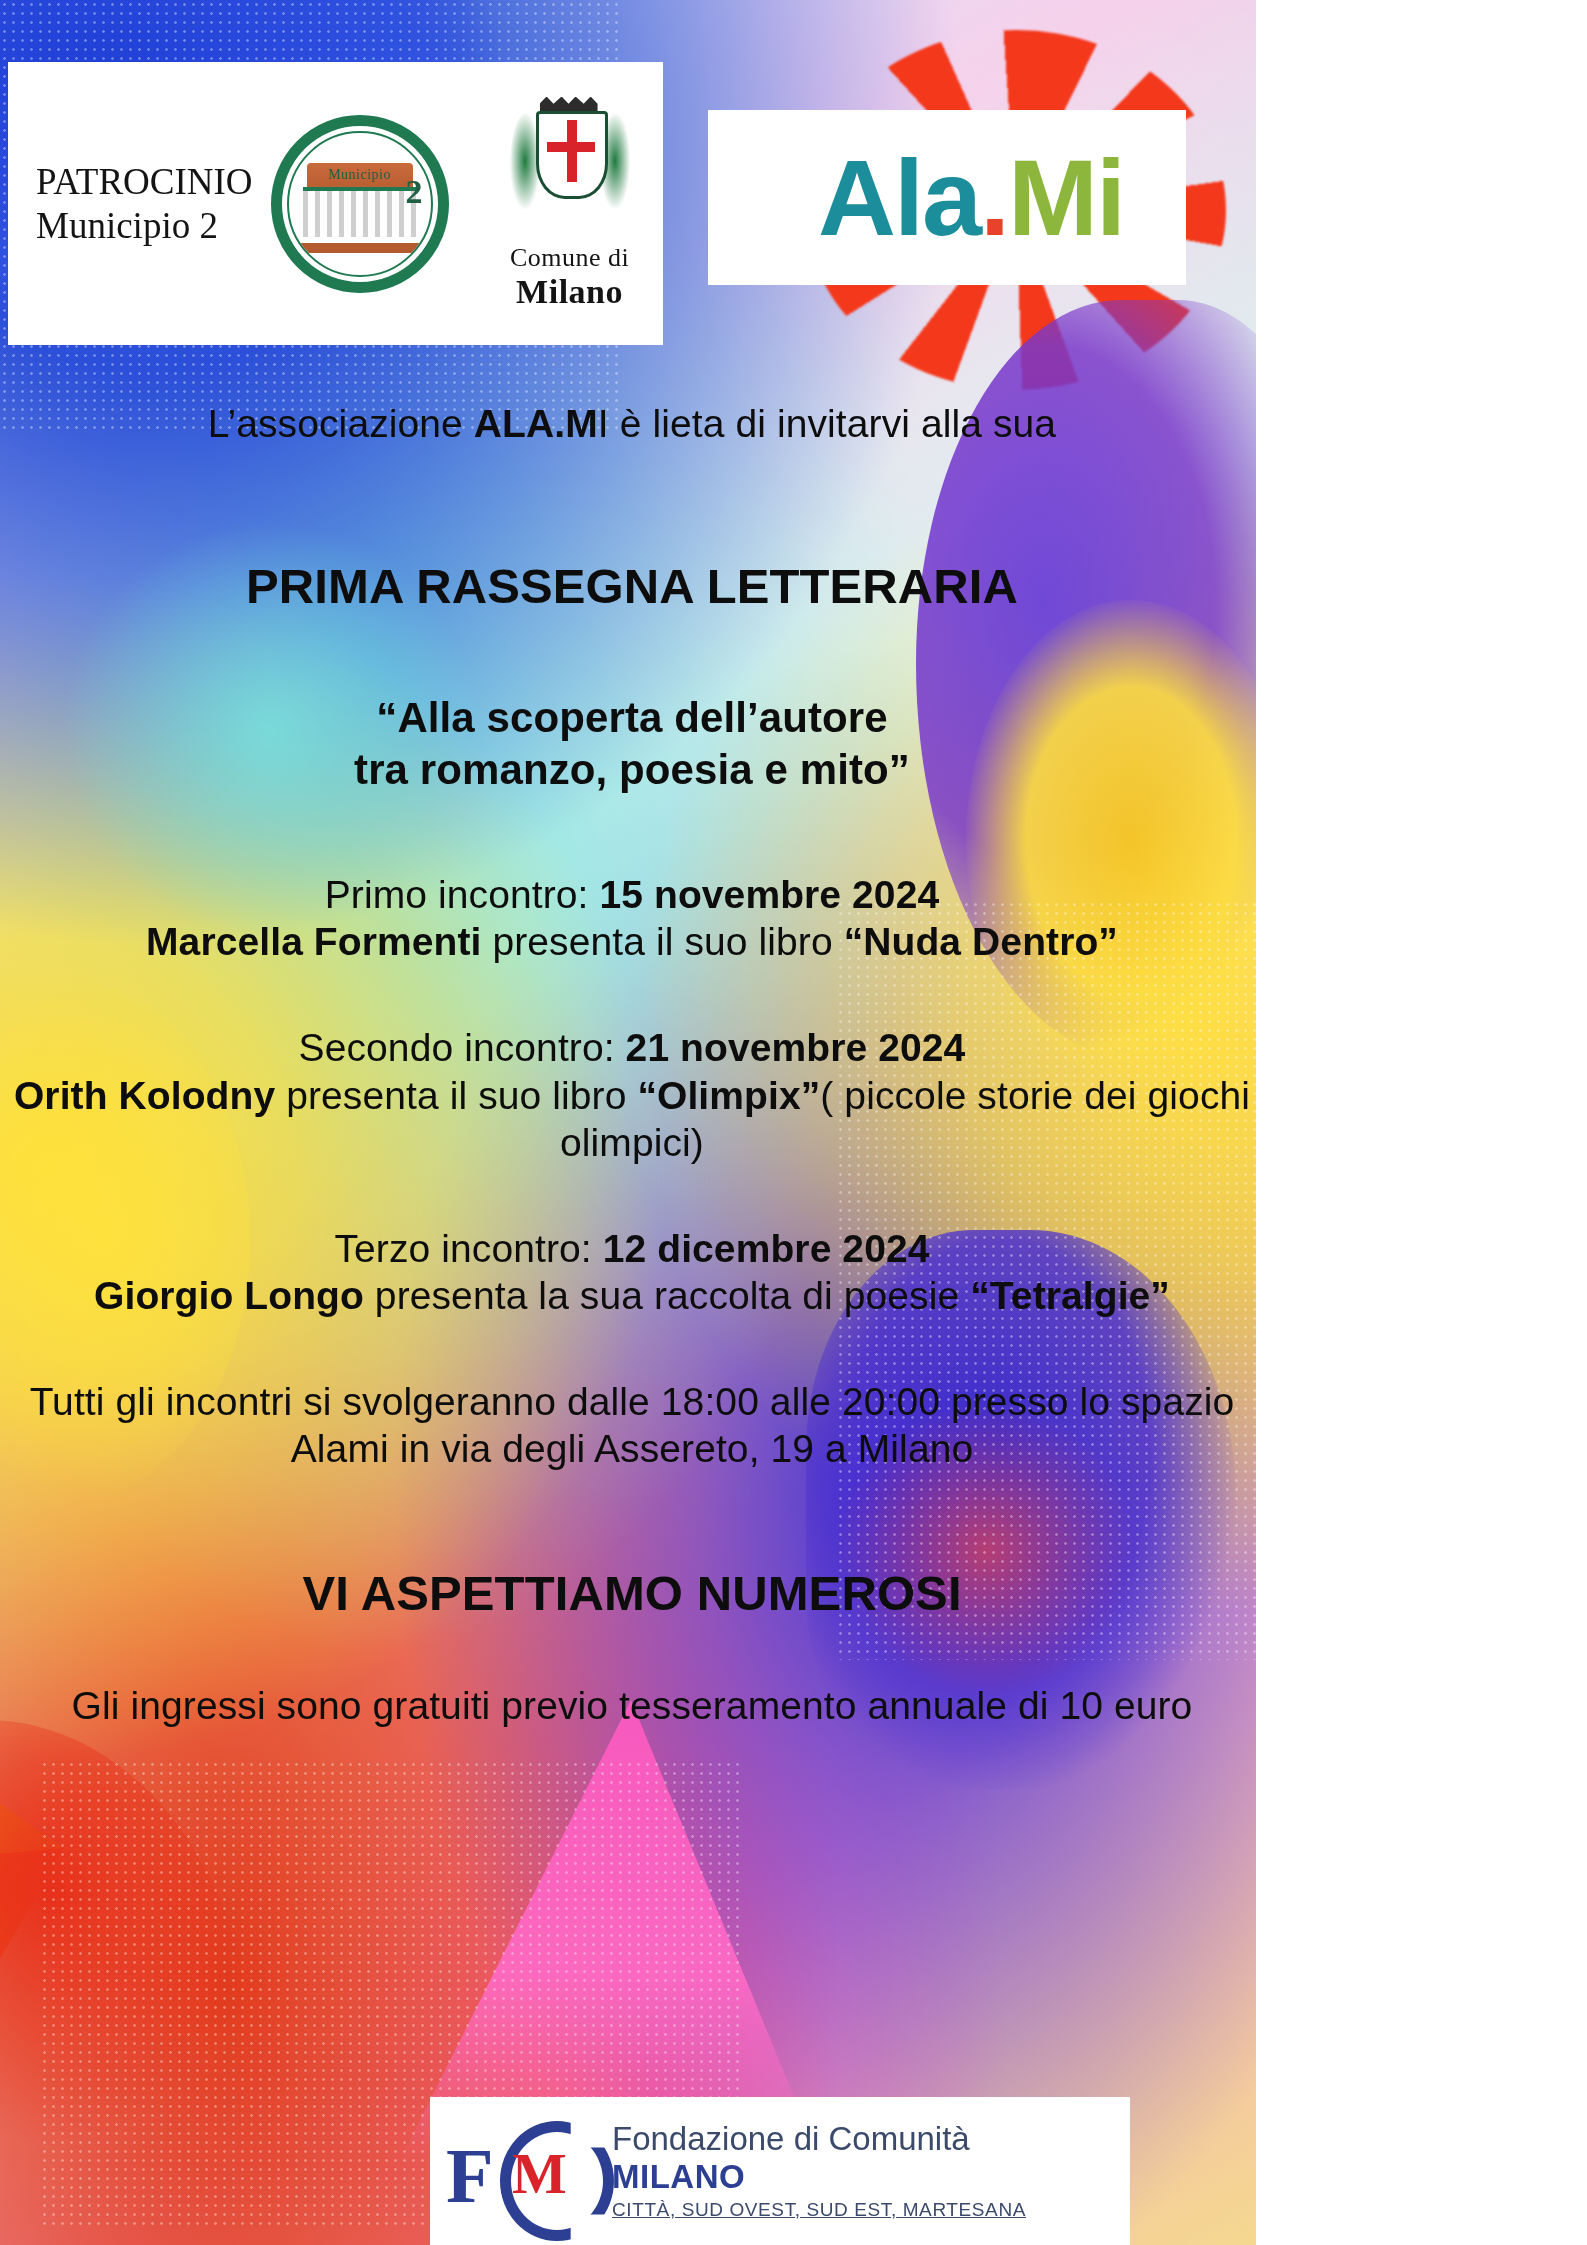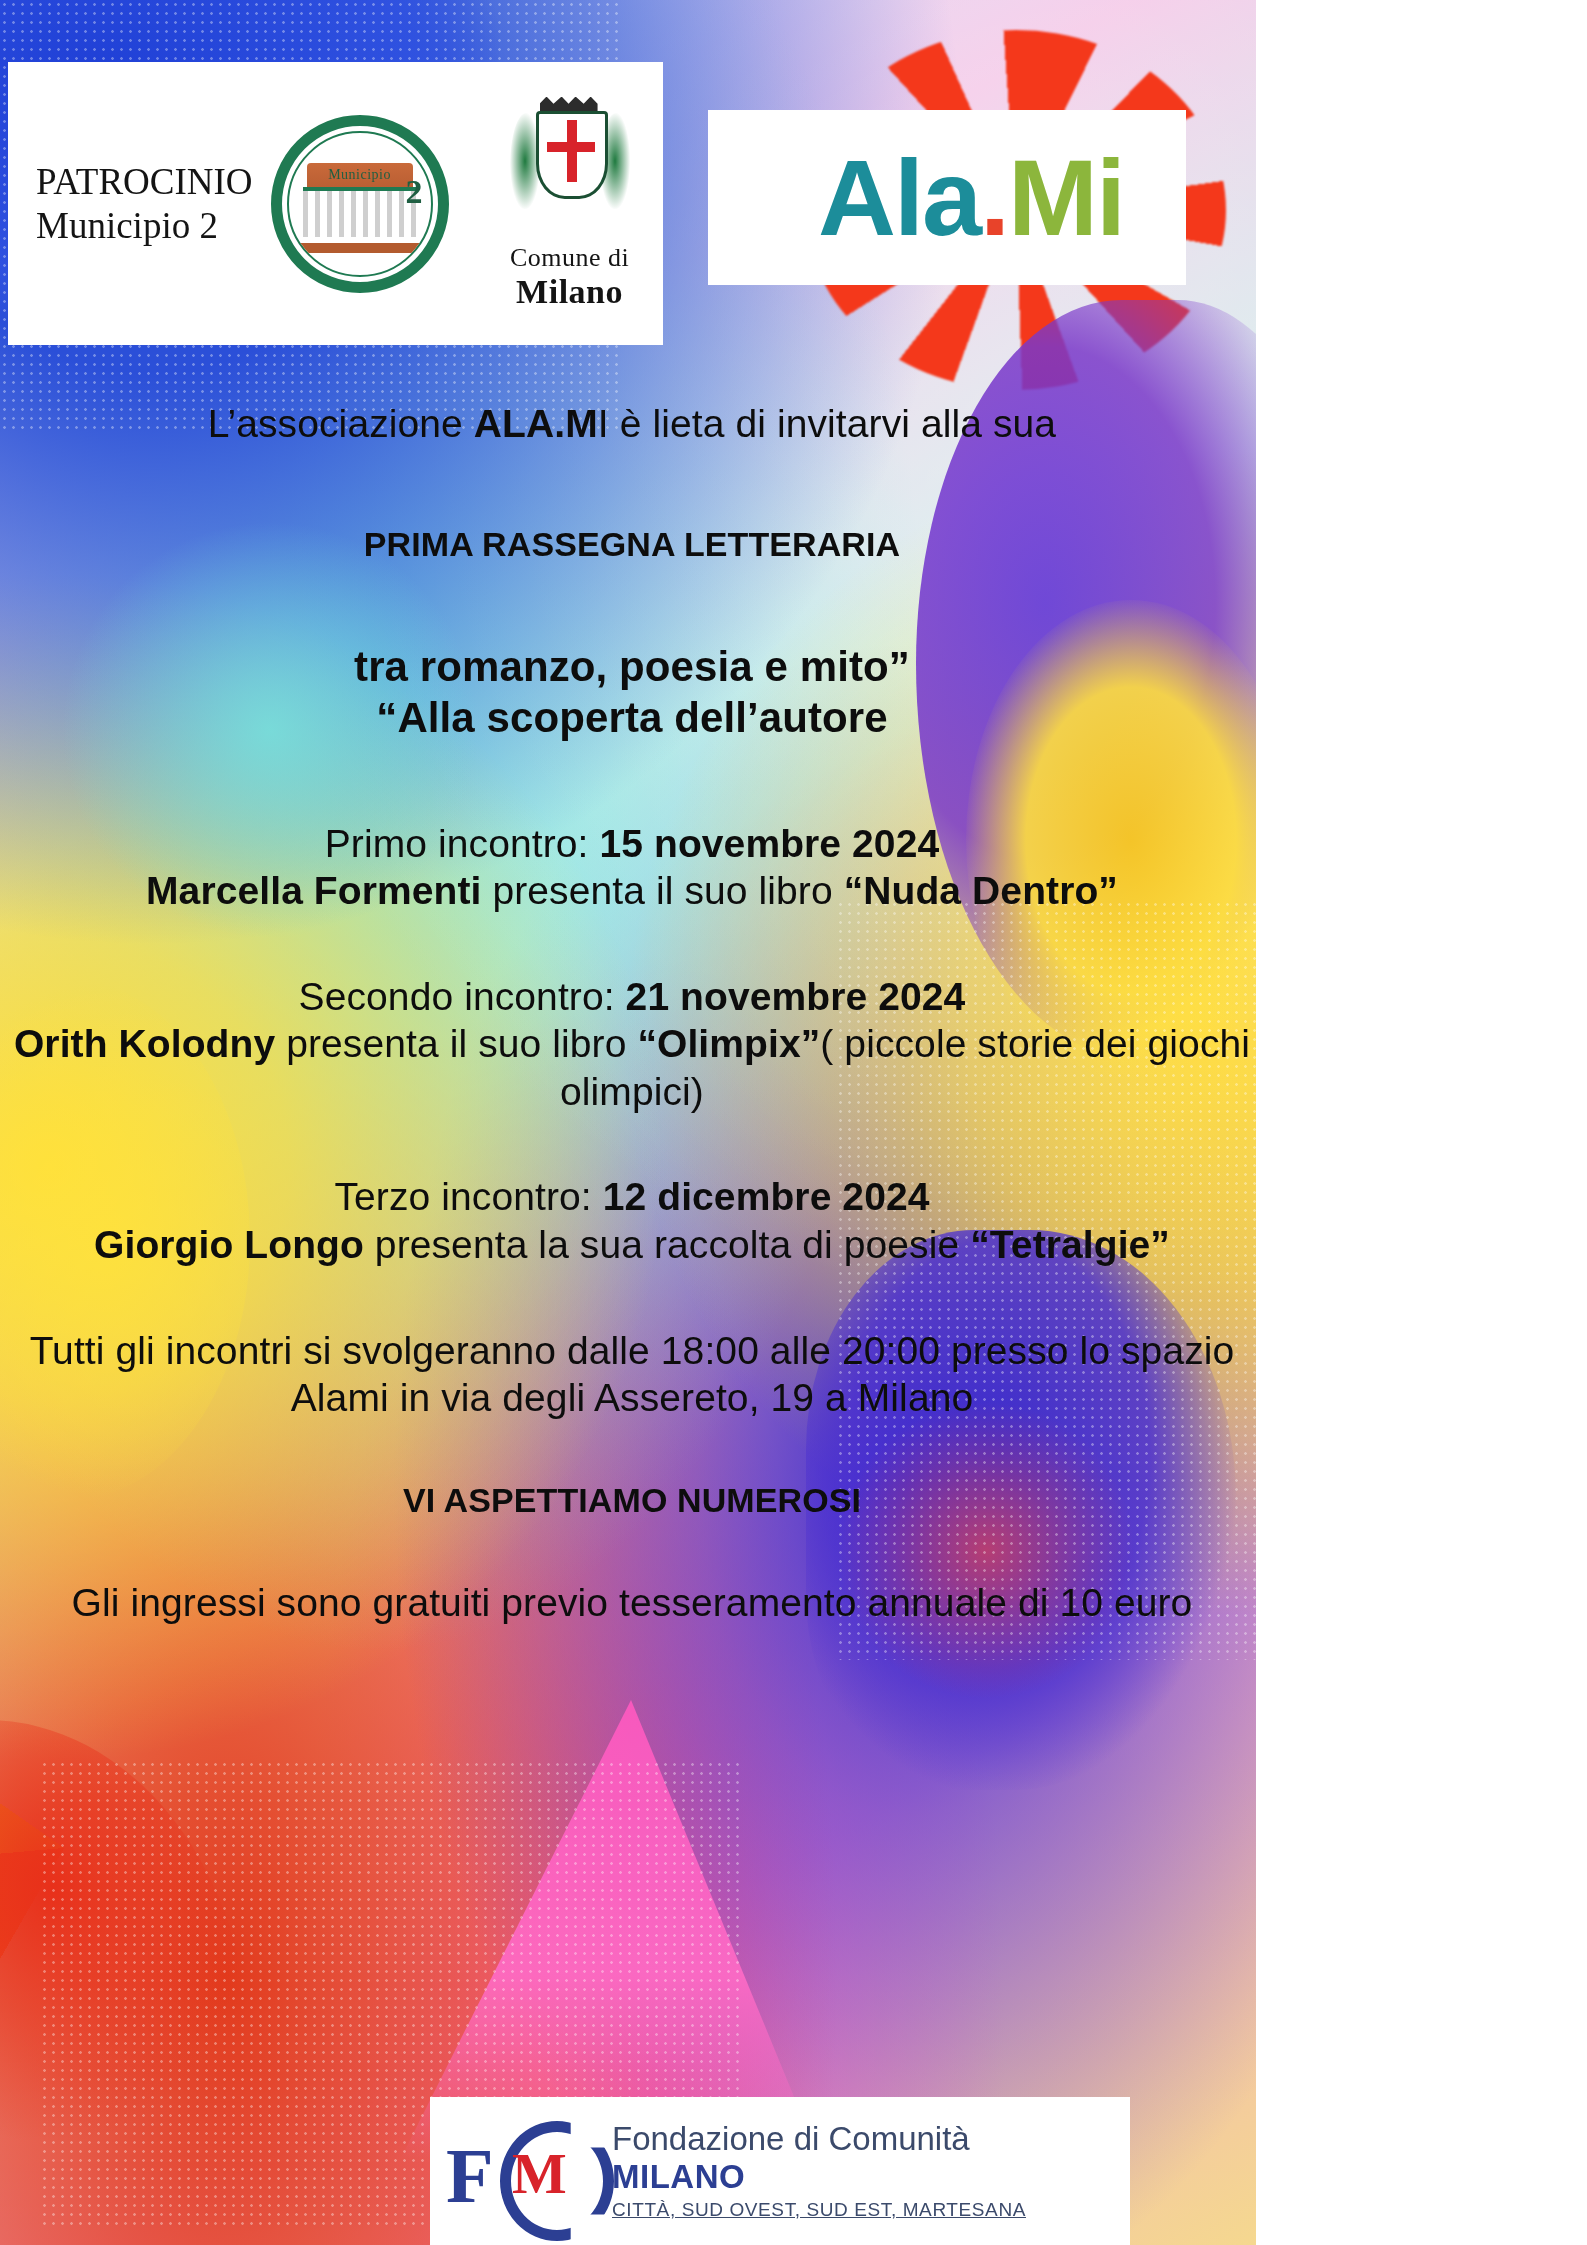--- a/index.html
+++ b/index.html
@@ -257,21 +257,21 @@
     line-height: 1.22;
     color: #0d0d0d;
     margin: 0 auto;
     max-width: 1530px;
     letter-spacing: .1px;
   }
   .gap-m { height: 58px; }
   .gap-l { height: 76px; }
   .b { font-weight: bold; }
   .para { margin: 0 auto; max-width: 1480px; }
-  .title-main { font-weight: bold; font-size: 34px; }
+  .title-main { font-weight: bold; font-size: 49px; margin-top: 33px; }
   .title-quote { font-weight: bold; font-size: 42px; }
 
   
   .fcm {
     position: absolute;
     left: 430px; bottom: 0px;
     width: 700px; height: 148px;
     background: #ffffff;
     display: flex; align-items: center;
     padding: 0 16px;
@@ -358,22 +358,22 @@
   <div class="content">
 
     <p class="line para"><span>L’associazione </span><span class="b">ALA.M</span><span>I è lieta di invitarvi alla sua</span></p>
 
     <div class="gap-l"></div>
 
     <p class="line title-main">PRIMA RASSEGNA LETTERARIA</p>
 
     <div class="gap-l"></div>
 
+    <p class="line title-quote">“Alla scoperta dell’autore</p>
     <p class="line title-quote">tra romanzo, poesia e mito”</p>
-    <p class="line title-quote">“Alla scoperta dell’autore</p>
 
     <div class="gap-l"></div>
 
     <p class="line"><span>Primo incontro: </span><span class="b">15 novembre 2024</span></p>
     <p class="line"><span class="b">Marcella Formenti</span><span> presenta il suo libro </span><span class="b">“Nuda Dentro”</span></p>
 
     <div class="gap-m"></div>
 
     <p class="line"><span>Secondo incontro: </span><span class="b">21 novembre 2024</span></p>
     <p class="line"><span class="b">Orith Kolodny</span><span> presenta il suo libro </span><span class="b">“Olimpix”</span><span>( piccole storie dei giochi olimpici)</span></p>

